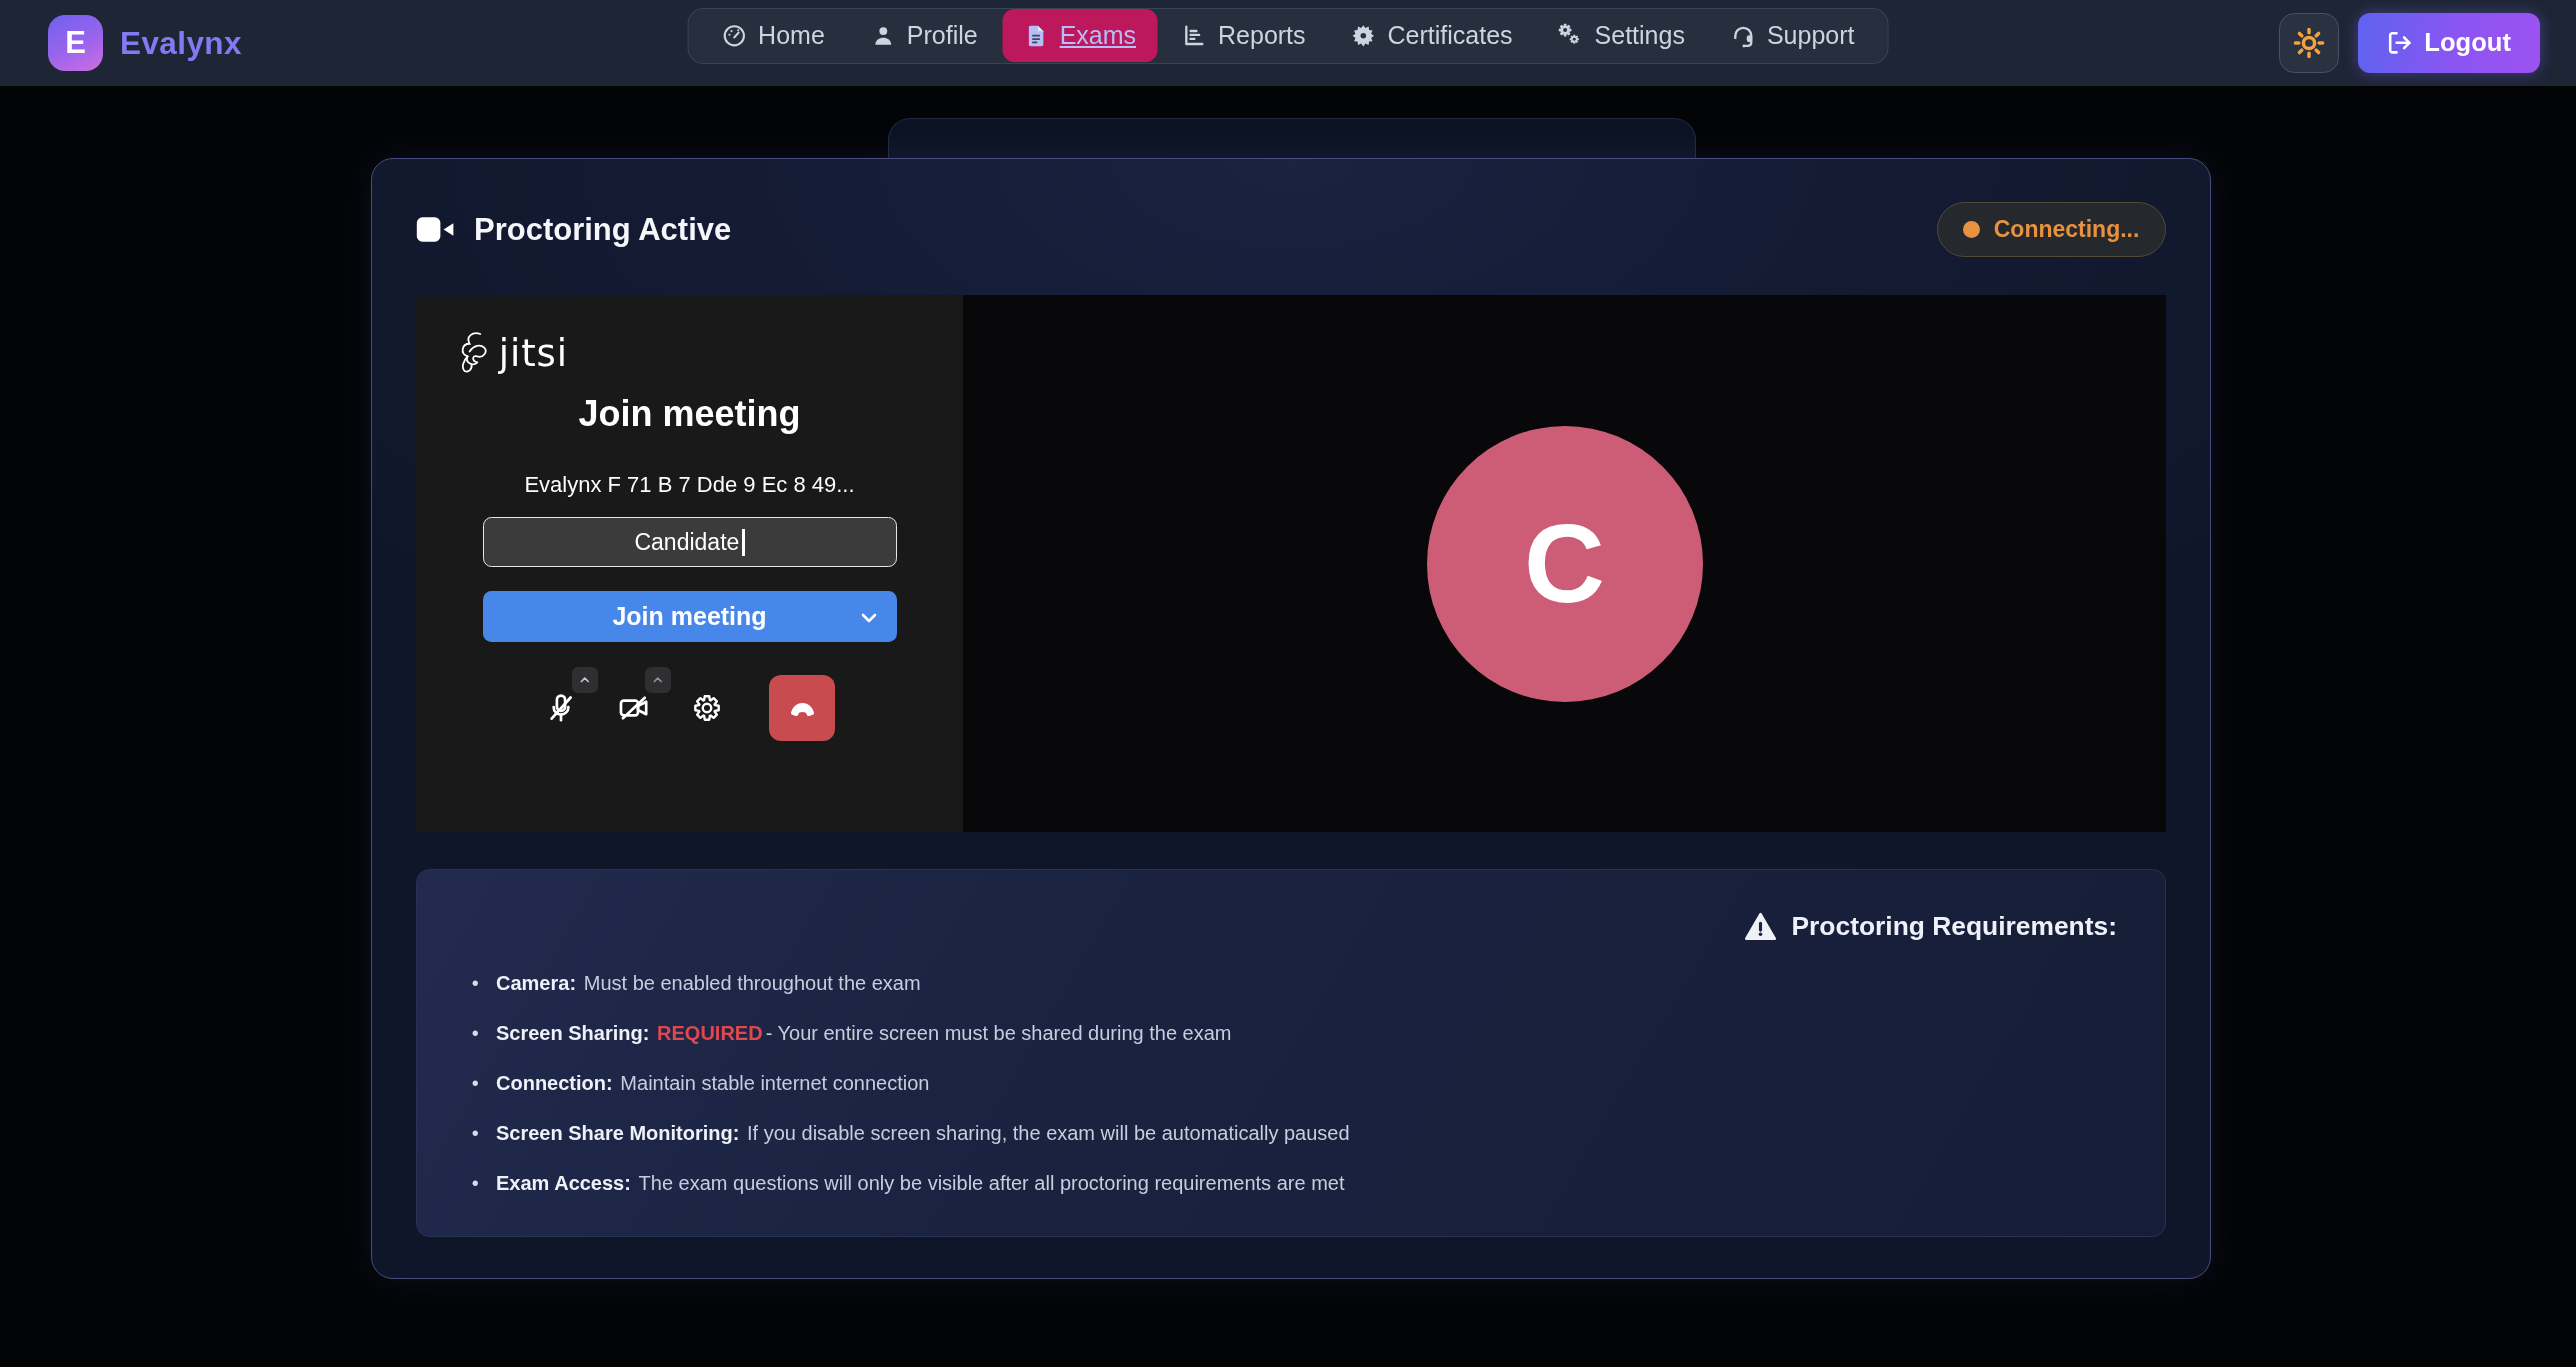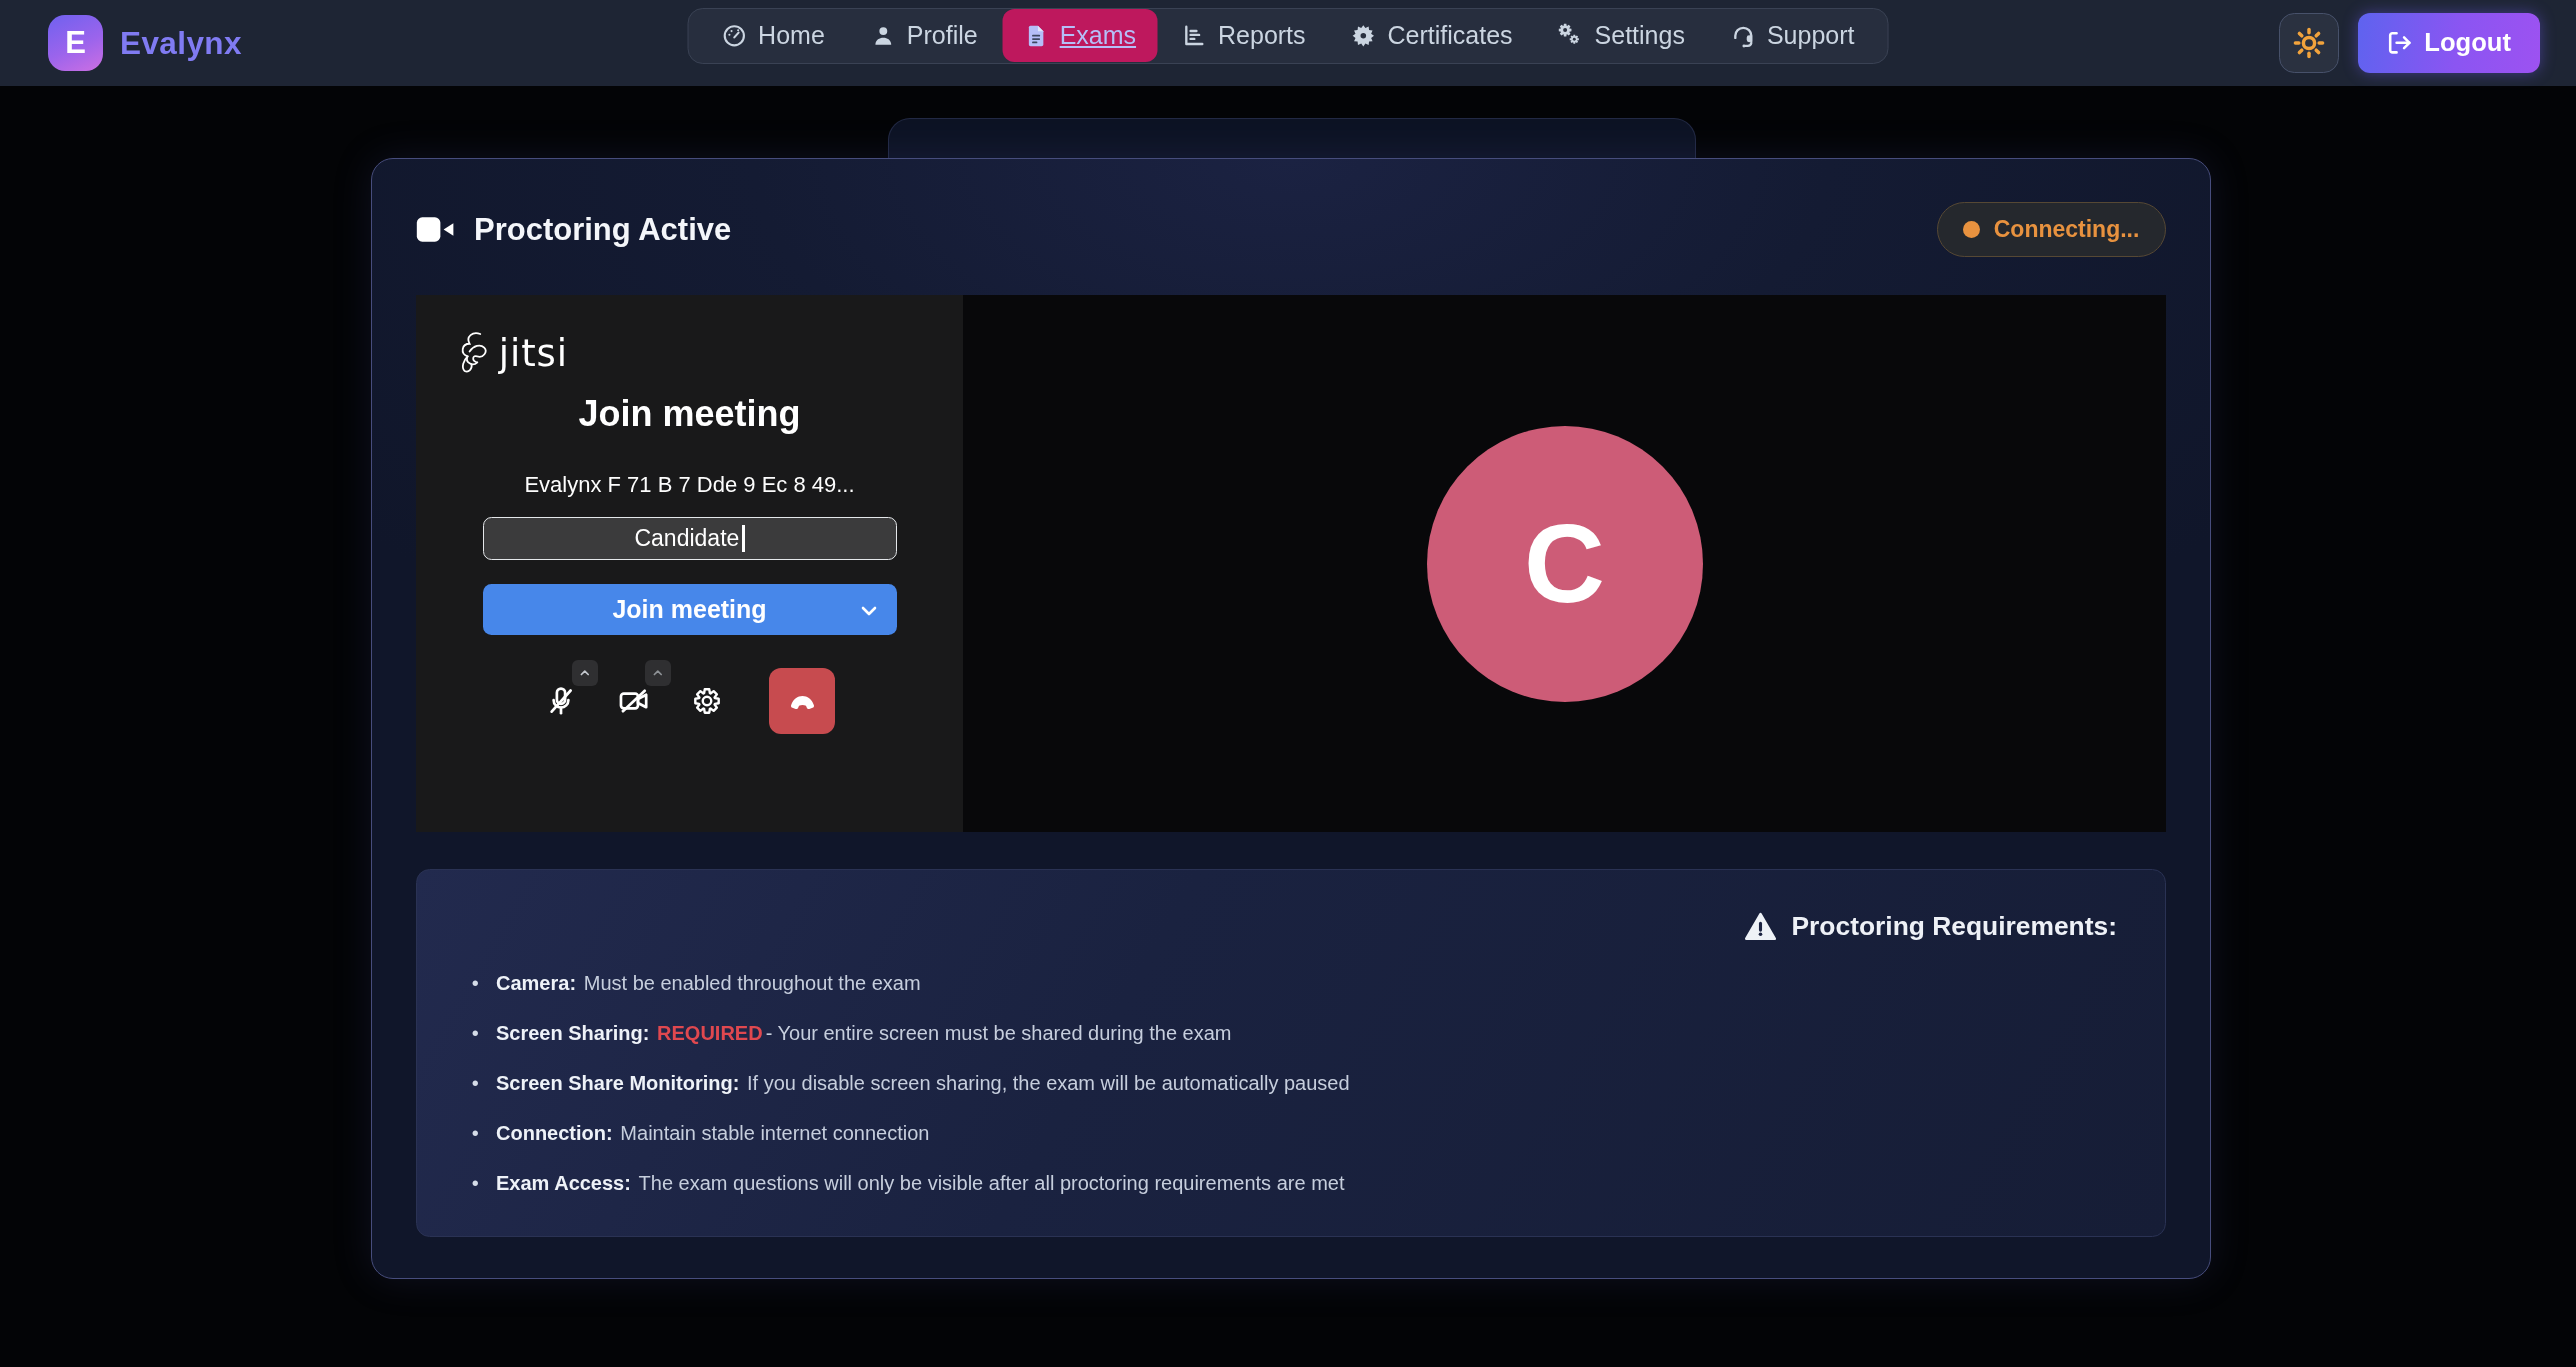--- a/index.html
+++ b/index.html
@@ -77,21 +77,21 @@
   .jitsi { margin-top:34px; height:537px; border-radius:0; overflow:hidden; display:flex; }
   .jitsi-left {
     width:547px; flex:none; background:#19191a; position:relative;
     display:flex; flex-direction:column; align-items:center; padding-top:43px; color:#fff;
   }
   .jitsi-logo { position:absolute; left:37px; top:34px; display:flex; align-items:center; gap:6.8px; }
   .jitsi-logo-text { font-size:37px; font-weight:400; color:#fff; letter-spacing:0.9px; font-family:"DejaVu Sans",sans-serif; }
   .jitsi-heading { margin-top:55px; font-size:36px; font-weight:700; color:#fff; }
   .meeting-name { margin-top:37px; font-size:22px; font-weight:400; color:#fdfdfd; white-space:nowrap; }
   .name-input {
-    margin-top:19px; width:414px; height:43px; border-radius:8.5px;
+    margin-top:19px; width:414px; height:50px; border-radius:8.5px;
     background:#3b3b3c; border:1.7px solid #e4e7ea;
     display:flex; align-items:center; justify-content:center;
     font-size:23px; color:#fff; cursor:text;
   }
   .caret { display:inline-block; width:2.6px; height:27px; background:#fff; margin-left:2.6px; }
   .join-btn {
     margin-top:24px; width:414px; height:51px; border-radius:8.5px; background:#4787ea;
     display:flex; align-items:center; justify-content:center; position:relative;
     font-size:25px; font-weight:700; color:#fff; cursor:pointer;
   }
@@ -342,24 +342,24 @@
       <span class="req-title">Proctoring Requirements:</span>
     </div>
     <ul class="req-list">
       <li class="req-item">
         <span class="req-label">Camera:</span><span class="req-text">Must be enabled throughout the exam</span>
       </li>
       <li class="req-item">
         <span class="req-label">Screen Sharing:</span><span class="req-hl">REQUIRED</span><span class="req-text">- Your entire screen must be shared during the exam</span>
       </li>
       <li class="req-item">
+        <span class="req-label">Connection:</span><span class="req-text">Maintain stable internet connection</span>
+      </li>
+      <li class="req-item">
         <span class="req-label">Screen Share Monitoring:</span><span class="req-text">If you disable screen sharing, the exam will be automatically paused</span>
       </li>
       <li class="req-item">
-        <span class="req-label">Connection:</span><span class="req-text">Maintain stable internet connection</span>
-      </li>
-      <li class="req-item">
         <span class="req-label">Exam Access:</span><span class="req-text">The exam questions will only be visible after all proctoring requirements are met</span>
       </li>
     </ul>
   </div>
 </section>
 
 
 </body></html>

